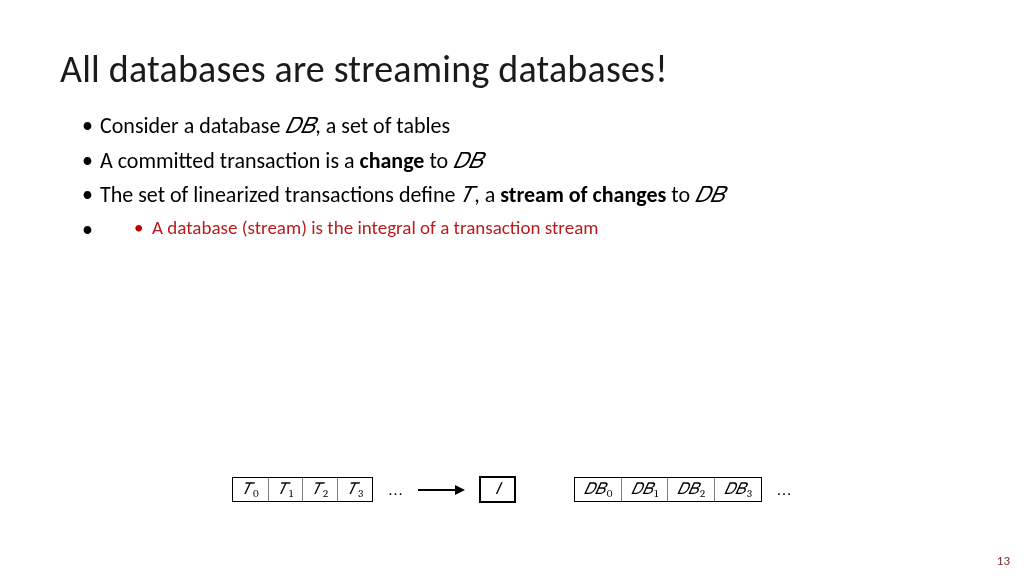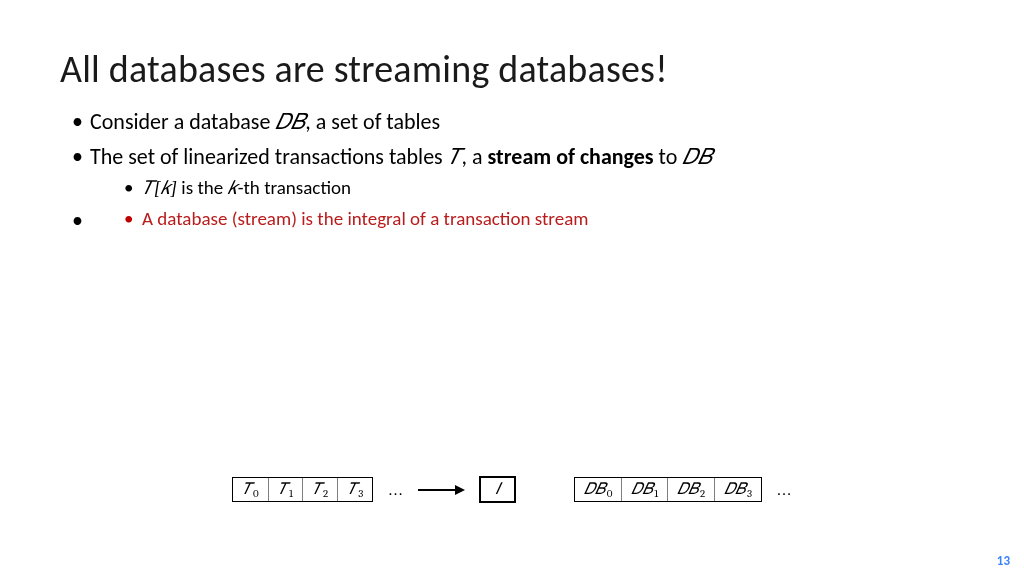--- a/index.html
+++ b/index.html
@@ -22,21 +22,21 @@
   .title {
     font-size: 38px;
     font-weight: 400;
     letter-spacing: 0.2px;
     color: #1a1a1a;
     margin: 0 0 14px 0;
     line-height: 1.15;
   }
   ul.top {
     list-style: none;
-    margin: 8px;
+    margin: 18px;
     padding: 0;
     font-size: 22px;
     line-height: 1.45;
   }
   ul.top > li {
     position: relative;
     padding-left: 22px;
     margin: 2px 0;
   }
   ul.top > li::before {
@@ -105,41 +105,38 @@
     padding: 3px 14px 4px 14px;
     font-family: "Cambria Math","Cambria","Times New Roman",serif;
     font-style: italic;
     line-height: 1;
   }
   .pagenum {
     position: absolute;
     right: 14px;
     bottom: 8px;
     font-size: 13px;
-    color: #3b82f6;
-    font-weight: bold;
+    color: #7f1d1d;
   }
 </style>
 </head>
 <body>
 
 <div class="slide">
   <h1 class="title">All databases are streaming databases!</h1>
 
   <ul class="top">
     <li>
       <span>Consider a database </span><span class="mi">𝐷𝐵</span><span>, a set of tables</span>
     </li>
     <li>
-      <span>The set of linearized transactions tables </span><span class="mi">𝑇</span><span>, a </span><span class="bold">stream of changes</span><span> to </span><span class="mi">𝐷𝐵</span>
-      <ul class="sub">
-        <li>
-          <span class="mi">𝑇[𝑘]</span><span> is the </span><span class="mi">𝑘</span><span>-th transaction</span>
-        </li>
-      </ul>
+      <span>A committed transaction is a </span><span class="bold">change</span><span> to </span><span class="mi">𝐷𝐵</span>
+    </li>
+    <li>
+      <span>The set of linearized transactions define </span><span class="mi">𝑇</span><span>, a </span><span class="bold">stream of changes</span><span> to </span><span class="mi">𝐷𝐵</span>
     </li>
     <li>
       <ul class="sub red">
         <li>A database (stream) is the integral of a transaction stream</li>
       </ul>
     </li>
   </ul>
 
   <div class="diagram">
     <div class="tape">

